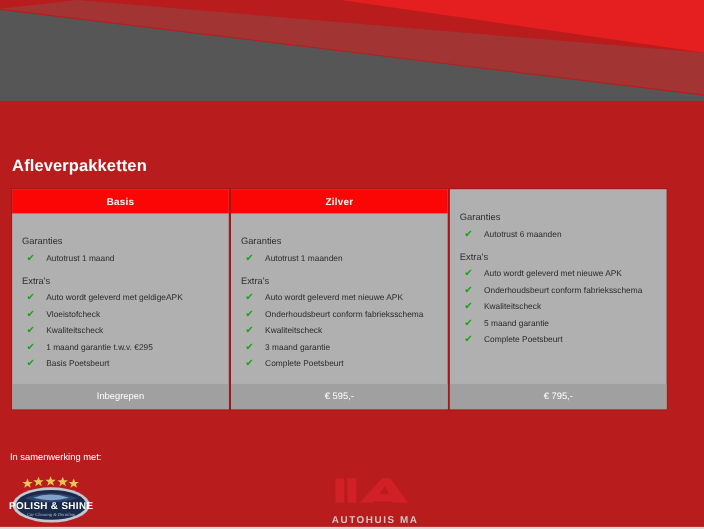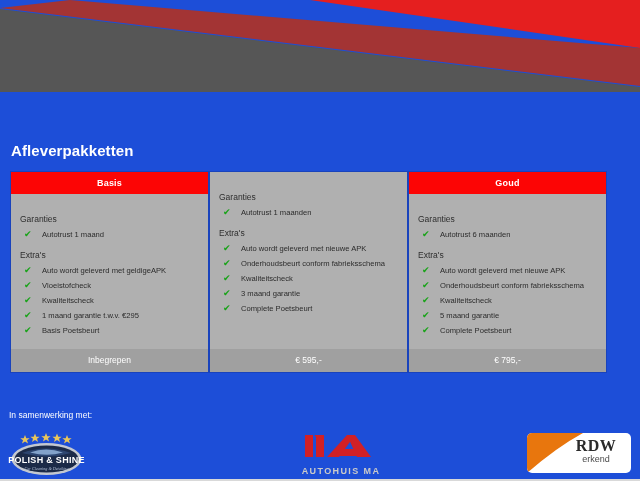--- a/index.html
+++ b/index.html
@@ -7,21 +7,21 @@
     padding: 0;
     background: #4f4f4f;
   }
   body {
     font-family: "Liberation Sans", sans-serif;
   }
   #page {
     position: relative;
     width: 640px;
     height: 481px;
-    background: #1d4ed8;
+    background: #b91c1c;
     overflow: hidden;
     border-bottom: 2px solid #d9d9d9;
     box-sizing: border-box;
   }
 
   
   .banner {
     position: absolute;
     top: 0; left: 0;
     width: 640px;
@@ -199,39 +199,39 @@
           <li><span class="check">✔</span><span>Vloeistofcheck</span></li>
           <li><span class="check">✔</span><span>Kwaliteitscheck</span></li>
           <li><span class="check">✔</span><span>1 maand garantie t.w.v. €295</span></li>
           <li><span class="check">✔</span><span>Basis Poetsbeurt</span></li>
         </ul>
       </div>
       <div class="card-footer">Inbegrepen</div>
     </div>
 
     <div class="card">
+      <div class="card-header">Zilver</div>
       <div class="card-body">
         <div class="section-label">Garanties</div>
         <ul class="feature-list">
           <li><span class="check">✔</span><span>Autotrust 1 maanden</span></li>
         </ul>
         <div class="section-label extras">Extra's</div>
         <ul class="feature-list">
           <li><span class="check">✔</span><span>Auto wordt geleverd met nieuwe APK</span></li>
           <li><span class="check">✔</span><span>Onderhoudsbeurt conform fabrieksschema</span></li>
           <li><span class="check">✔</span><span>Kwaliteitscheck</span></li>
           <li><span class="check">✔</span><span>3 maand garantie</span></li>
           <li><span class="check">✔</span><span>Complete Poetsbeurt</span></li>
         </ul>
       </div>
       <div class="card-footer">€ 595,-</div>
     </div>
 
     <div class="card">
-      <div class="card-header">Goud</div>
       <div class="card-body">
         <div class="section-label">Garanties</div>
         <ul class="feature-list">
           <li><span class="check">✔</span><span>Autotrust 6 maanden</span></li>
         </ul>
         <div class="section-label extras">Extra's</div>
         <ul class="feature-list">
           <li><span class="check">✔</span><span>Auto wordt geleverd met nieuwe APK</span></li>
           <li><span class="check">✔</span><span>Onderhoudsbeurt conform fabrieksschema</span></li>
           <li><span class="check">✔</span><span>Kwaliteitscheck</span></li>
@@ -269,23 +269,14 @@
       <polygon points="10,30 10,8 18,8 18,30" fill="#d12026"></polygon>
       <polygon points="21,30 21,8 29,8 29,30" fill="#d12026"></polygon>
       <polygon points="19.5,8 29,8 24.5,16" fill="#d12026"></polygon>
       <polygon points="52,8 60,8 76,30 62,30" fill="#d12026"></polygon>
       <polygon points="52,8 60,8 44,30 32,30" fill="#d12026"></polygon>
       <polygon points="44,22 66,22 70,29 40,29" fill="#d12026"></polygon>
     </svg>
     <div class="wordmark">AUTOHUIS MA</div>
   </div>
 
-  <div class="logo-rdw">
-    <svg width="104" height="40" viewBox="0 0 104 40" xmlns="http://www.w3.org/2000/svg" style="position:absolute;left:0;top:0;">
-      <path d="M0 0 L56 0 Q30 14 0 40 Z" fill="#e8760d"></path>
-    </svg>
-    <div class="rdw-text">
-      <div class="rdw-main">RDW</div>
-      <div class="rdw-sub">erkend</div>
-    </div>
-  </div>
 
 </div>
 
 </body></html>

